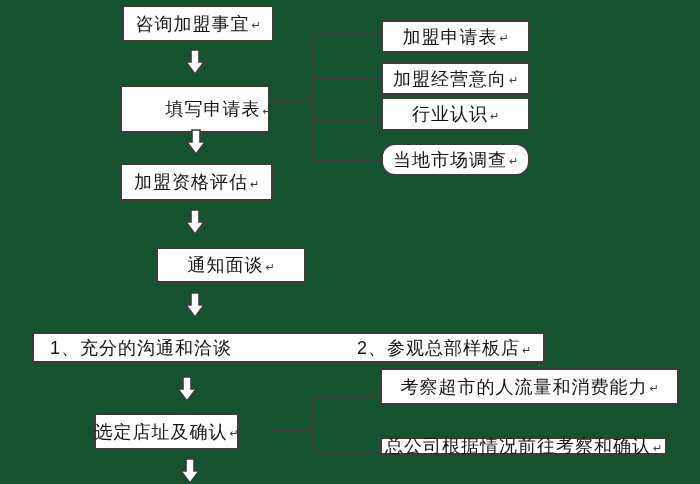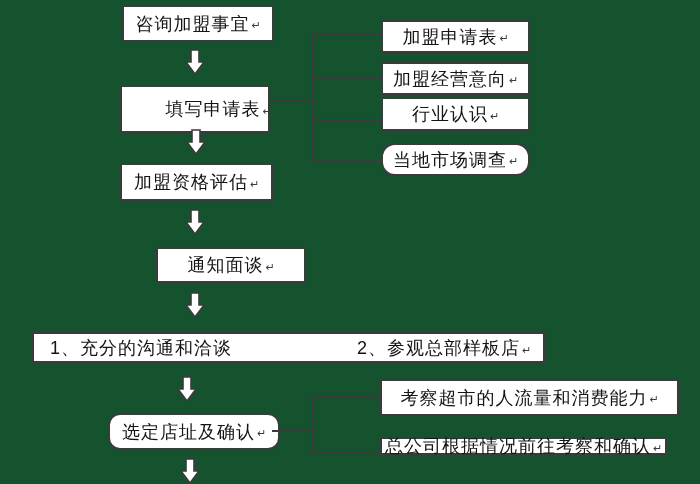--- a/index.html
+++ b/index.html
@@ -70,21 +70,21 @@
   <div class="box" style="left:116px; top:247px; width:150px; height:36px;margin-left:40px;">
     <span>通知面谈</span>
       <span class="ret">↵</span>
   </div>
 
   <div class="box" style="left:32px; top:332px; width:513px; height:31px;">
     <span class="wide-span" style="left:16px;">1、充分的沟通和洽谈</span>
     <span class="wide-span" style="left:323px;"><span>2、参观总部样板店</span><span class="ret">↵</span></span>
   </div>
 
-  <div class="box" style="left:108px; top:413px; width:172px; height:37px;border-radius:12px;">
+  <div class="box" style="left:94px; top:413px; width:145px; height:37px;">
     <span>选定店址及确认</span>
       <span class="ret">↵</span>
   </div>
 
   <div class="box" style="left:381px; top:20px; width:149px; height:33px;text-align:right;">
     <span>加盟申请表</span>
       <span class="ret">↵</span>
   </div>
   <div class="box" style="left:381px; top:62px; width:149px; height:33px;">
     <span>加盟经营意向</span>
@@ -92,21 +92,21 @@
   </div>
   <div class="box" style="left:381px; top:97px; width:149px; height:34px;">
     <span>行业认识</span>
       <span class="ret">↵</span>
   </div>
   <div class="box" style="left:381px; top:143px; width:149px; height:33px;border-radius:14px;">
     <span>当地市场调查</span>
       <span class="ret">↵</span>
   </div>
 
-  <div class="box" style="left:380px; top:379px; width:299px; height:37px;text-align:center;">
+  <div class="box" style="left:380px; top:368px; width:299px; height:37px;text-align:center;">
     <span>考察超市的人流量和消费能力</span>
       <span class="ret">↵</span>
   </div>
   <div class="box" style="left:380px; top:437px; width:287px; height:18px;">
     <span>总公司根据情况前往考察和确认</span>
       <span class="ret">↵</span>
   </div>
 
   <div class="line" style="left:270px; top:99px;  width:43px;  height:2px;"></div>
   <div class="line" style="left:311px; top:33px;  width:2px;   height:129px;"></div>

